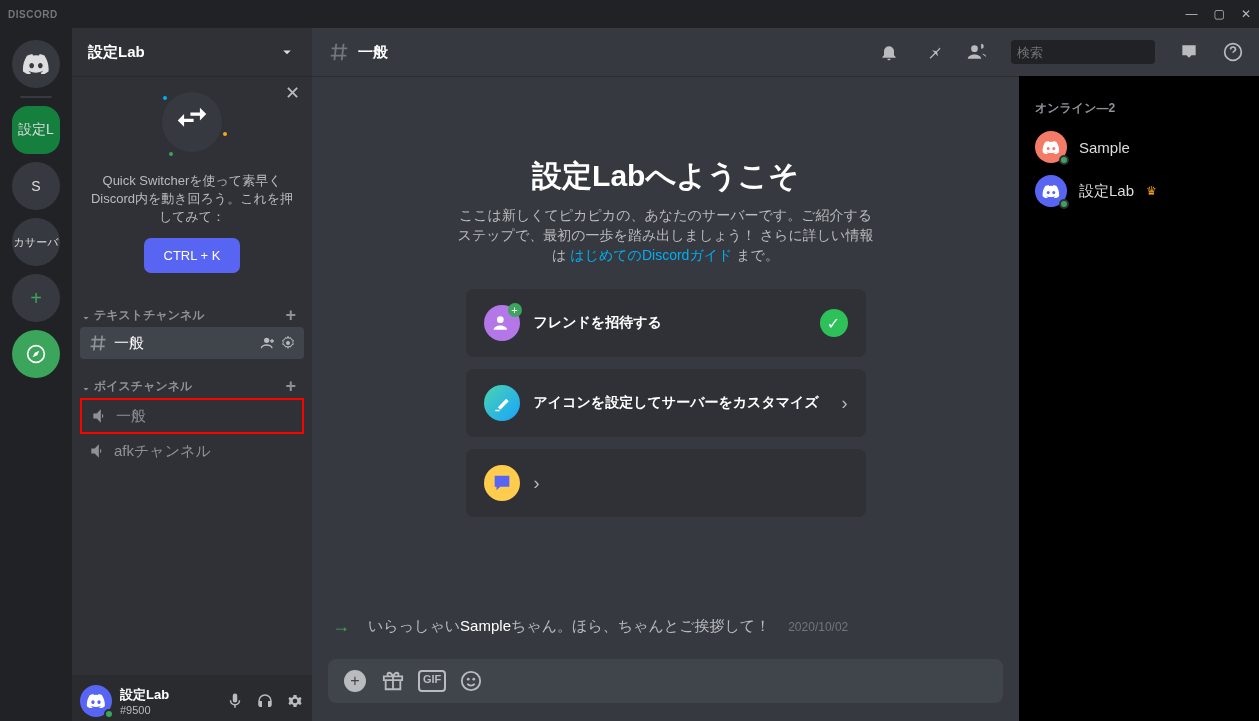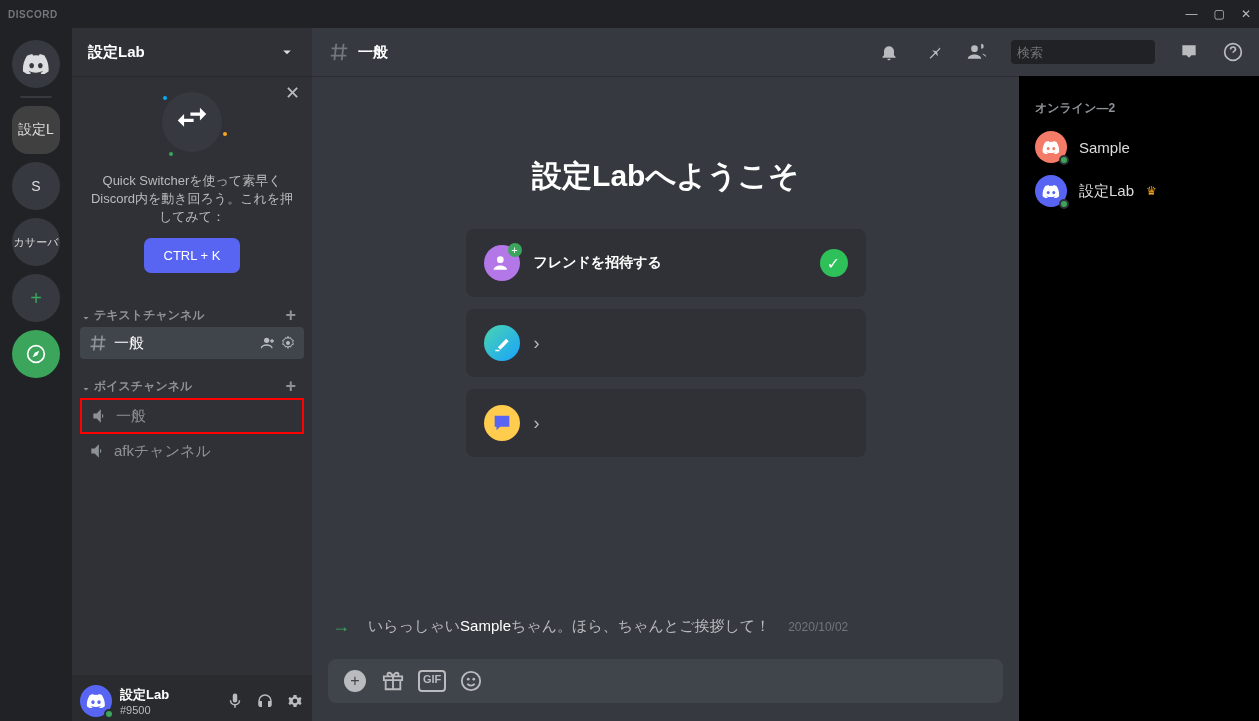--- a/index.html
+++ b/index.html
@@ -5,21 +5,21 @@
 * { margin:0; padding:0; box-sizing:border-box; font-family:"Hiragino Sans","Yu Gothic",sans-serif; }
 body { background:#202225; color:#dcddde; width:1259px; height:721px; overflow:hidden; }
 .titlebar { height:28px; background:#202225; display:flex; align-items:center; padding:0 8px; justify-content:space-between; }
 .titlebar-brand { font-size:10px; font-weight:700; color:#72767d; letter-spacing:0.5px; }
 .titlebar-controls { display:flex; gap:16px; color:#b9bbbe; font-size:12px; }
 .titlebar-controls span { cursor:pointer; }
 .app { display:flex; height:calc(100% - 22px); }
 .guilds { width:72px; background:#202225; display:flex; flex-direction:column; align-items:center; padding-top:12px; gap:8px; }
 .guild-pill { width:48px; height:48px; border-radius:50%; background:#36393f; display:flex; align-items:center; justify-content:center; cursor:pointer; position:relative; }
 .guild-pill.home svg { width:28px; height:20px; }
-.guild-pill.selected { border-radius:16px; background:#404040; }
+.guild-pill.selected { border-radius:16px; background:#15803d; }
 .guild-sep { width:32px; height:2px; background:#36393f; border-radius:1px; }
 .guild-pill.text { color:#dcddde; font-size:14px; }
 .guild-pill.add { color:#3ba55c; font-size:20px; }
 .guild-pill.explore { background:#3ba55c; color:#fff; }
 .sidebar { width:240px; background:#2f3136; display:flex; flex-direction:column; }
 .server-header { height:48px; padding:0 16px; display:flex; align-items:center; justify-content:space-between; box-shadow:0 1px 0 rgba(4,4,5,0.2); cursor:pointer; }
 .server-header-name { font-weight:600; font-size:15px; color:#fff; }
 .server-header svg { width:18px; height:18px; color:#dcddde; }
 .qs-card { position:relative; padding:16px; text-align:center; color:#b9bbbe; font-size:13px; line-height:18px; }
 .qs-close { position:absolute; top:8px; right:12px; font-size:18px; color:#b9bbbe; cursor:pointer; }
@@ -254,38 +254,42 @@
             <circle cx="12" cy="12" r="10" fill="none" stroke="currentColor" stroke-width="2"></circle>
             <path d="M9 9a3 3 0 116 0c0 2-3 2-3 4M12 17h.01" stroke="currentColor" stroke-width="2" fill="none"></path>
           </svg>
       </div>
     </div>
 
     <div class="chat-body">
       <div class="chat-content">
         <div class="welcome-wrap">
           <div class="welcome-title">設定Labへようこそ</div>
+          <div class="welcome-desc">
+            <span>ここは新しくてピカピカの、あなたのサーバーです。ご紹介するステップで、最初の一歩を踏み出しましょう！ さらに詳しい情報は </span><a href="#">はじめてのDiscordガイド</a><span> まで。</span>
+          </div>
           <div class="onboard-cards">
             <div class="onboard-card">
               <div class="onboard-icon" style="background:#b377e8">
                 <svg width="20" height="20" viewBox="0 0 24 24" fill="#fff">
                     <circle cx="10" cy="8" r="4"></circle>
                     <path d="M2 20c0-3 4-5 8-5s8 2 8 5"></path>
                   </svg>
                 <span style="position:absolute;top:-2px;right:-2px;width:14px;height:14px;border-radius:50%;background:#3ba55c;color:#fff;font-size:11px;display:flex;align-items:center;justify-content:center">+</span>
               </div>
               <span class="onboard-label">フレンドを招待する</span>
               <div class="onboard-check">✓</div>
             </div>
             <div class="onboard-card">
               <div class="onboard-icon" style="background:linear-gradient(135deg,#4ad4b0,#18a3ff)">
                 <svg width="20" height="20" viewBox="0 0 24 24" fill="#fff">
                     <path d="M7 17l3-3 7-7 3 3-7 7-3 3-3-3zm-3 3h5v2H4v-2z"></path>
                   </svg>
               </div>
+              <span class="onboard-label">アイコンを設定してサーバーをカスタマイズ</span>
               <span class="onboard-arrow">›</span>
             </div>
             <div class="onboard-card">
               <div class="onboard-icon" style="background:#ffcc4d">
                 <svg width="22" height="22" viewBox="0 0 24 24" fill="#5865f2">
                     <path d="M4 4h16v12H10l-4 4V16H4z"></path>
                   </svg>
               </div>
               <span class="onboard-arrow">›</span>
             </div>

